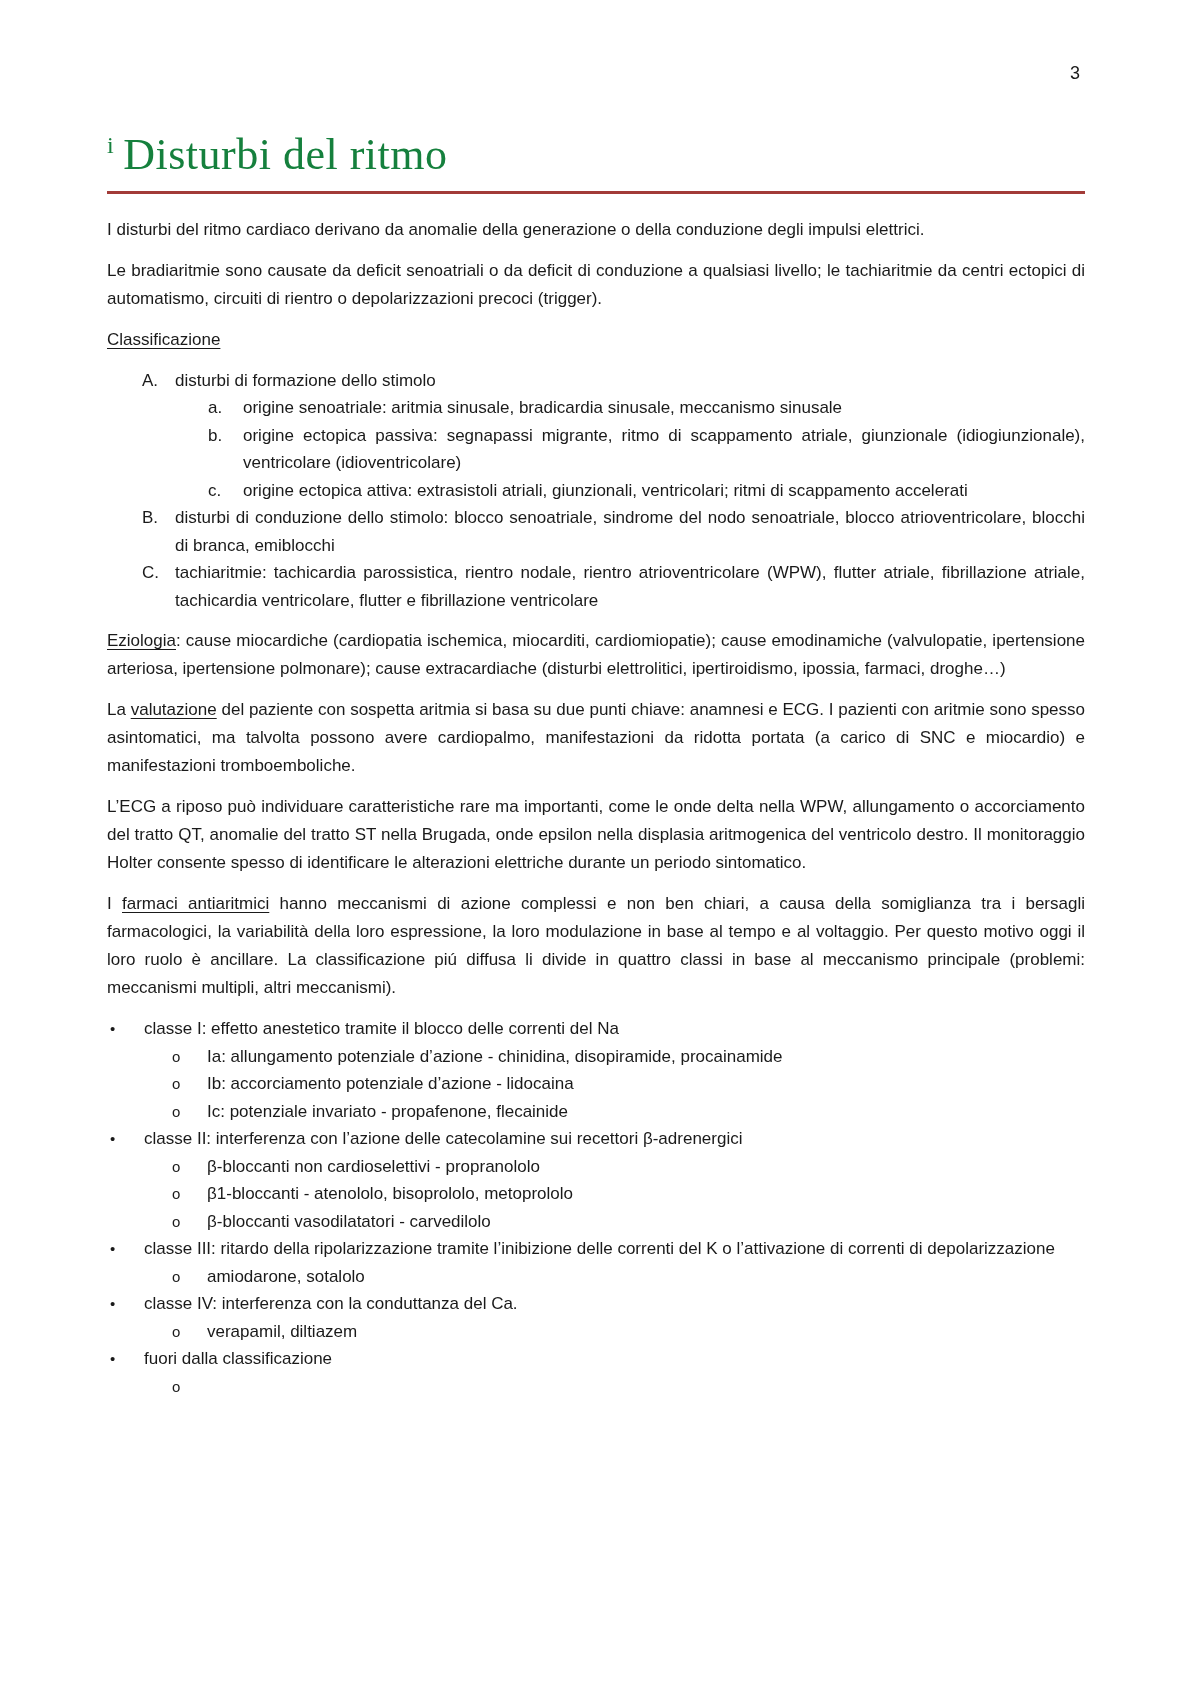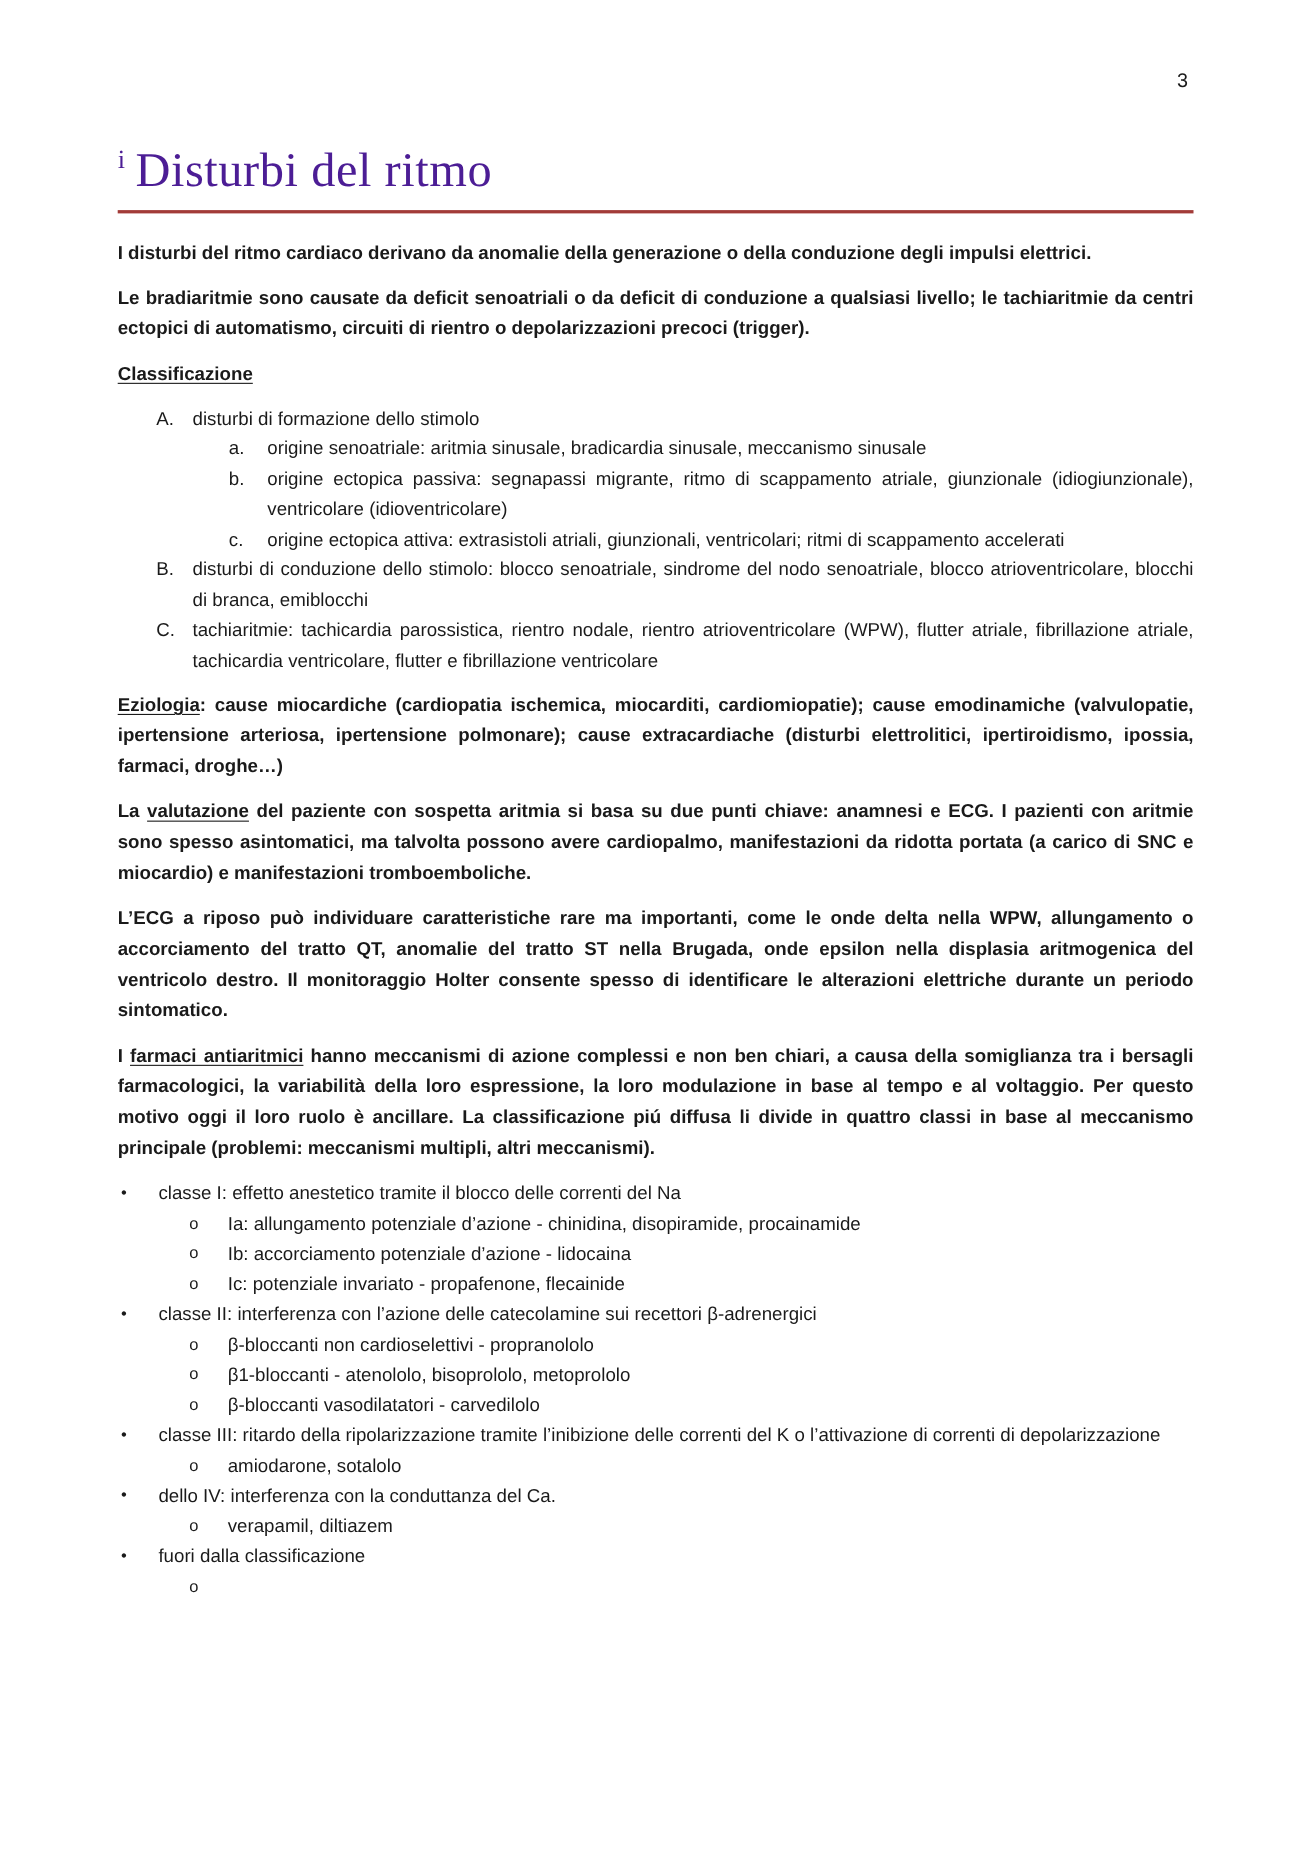--- a/index.html
+++ b/index.html
@@ -21,42 +21,41 @@
   .content {
     position: absolute;
     left: 107px; top: 0;
     width: 978px;
   }
   .doc-title {
     margin: 130px 0 0 0;
     font-family: "Liberation Serif", serif;
     font-weight: 400;
     font-size: 44px;
-    color: #4c1d95;
+    color: #15803d;
     letter-spacing: 0.5px;
     line-height: 1.15;
   }
   .doc-title sup {
     font-size: 24px;
     line-height: 0;
     vertical-align: 16px;
     margin-right: 9px;
   }
   .title-rule {
     border: none;
     height: 3px;
     background: #a23b38;
     margin: 10px 0 0 0;
   }
   .para {
     font-size: 17px;
     line-height: 28px;
     text-align: justify;
     margin: 0 0 13px 0;
-    font-weight: bold;
   }
   .para.first { margin-top: 22px; }
   .u { text-decoration: underline; text-underline-offset: 3px; margin-top: 48px; }
   .b { font-weight: 400; }
 
   .list-block { margin: 0 0 13px 0; }
   .li-row {
     display: flex;
     font-size: 17px;
     line-height: 27.5px;
@@ -167,21 +166,21 @@
       <span class="marker">•</span>
       <div class="txt"><span class="b">classe III</span><span>: ritardo della ripolarizzazione tramite l’inibizione delle correnti del K o l’attivazione di correnti di depolarizzazione</span></div>
     </div>
     <div class="li-row lvl-o">
       <span class="marker">o</span>
       <div class="txt">amiodarone, sotalolo</div>
     </div>
 
     <div class="li-row lvl-bullet">
       <span class="marker">•</span>
-      <div class="txt"><span class="b">dello IV</span><span>: interferenza con la conduttanza del Ca.</span></div>
+      <div class="txt"><span class="b">classe IV</span><span>: interferenza con la conduttanza del Ca.</span></div>
     </div>
     <div class="li-row lvl-o">
       <span class="marker">o</span>
       <div class="txt">verapamil, diltiazem</div>
     </div>
 
     <div class="li-row lvl-bullet">
       <span class="marker">•</span>
       <div class="txt"><span class="b">fuori</span><span> dalla classificazione</span></div>
     </div>

